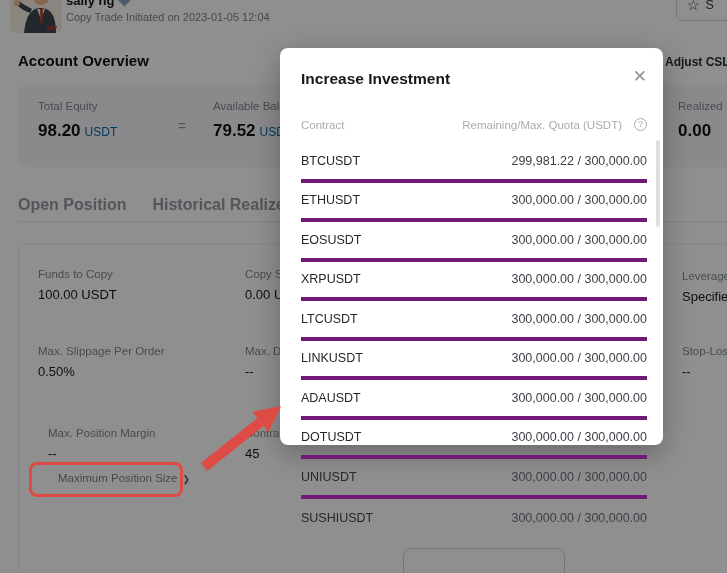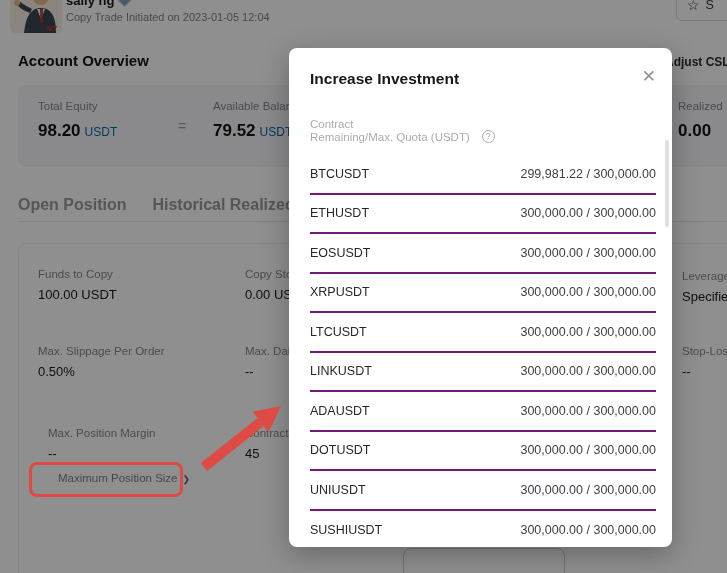--- a/index.html
+++ b/index.html
@@ -41,28 +41,28 @@
   .field .val { margin-top:7px; font-size:13px; font-weight:normal; color:#17181a; }
   .mps-link { position:absolute; left:38px; top:472px; font-size:11.5px; color:#7d8187; white-space:nowrap; cursor:pointer;margin-left:20px; }
   .mps-link .chev { font-size:9px; margin-left:5px; color:#5d6167; }
 
   .hidden-btn { position:absolute; left:403px; top:548px; width:162px; height:40px; background:#fff; border:1px solid #cfcfcf; border-radius:8px; }
 
   
   .overlay { position:absolute; inset:0; z-index:10; background:rgba(0,0,0,0.44); }
 
   
-  .modal { position:absolute; left:289px; top:48px; width:383px; height:499px; z-index:20; background:#fff; border-radius:8px; box-shadow:0 8px 28px rgba(0,0,0,0.28); }
+  .modal { position:absolute; left:280px; top:48px; width:383px; height:397px; z-index:20; background:#fff; border-radius:8px; box-shadow:0 8px 28px rgba(0,0,0,0.28); }
   .modal-title { padding:22px 16px 0 21px; font-size:15.5px; font-weight:bold; color:#17181a; }
   .modal-close { position:absolute; top:20px; right:16px; font-size:17px; color:#8f9399; line-height:1; cursor:pointer; }
-  .modal-cols { display:flex; justify-content:space-between; padding:30px 16px 0 21px; font-size:11.5px; color:#a8acb2;flex-direction:column; }
+  .modal-cols { display:flex; justify-content:space-between; align-items:center; padding:30px 16px 0 21px; font-size:11.5px; color:#a8acb2; }
   .quota-head { display:flex; align-items:center; gap:12px; }
   .q-icon { width:13px; height:13px; border:1px solid #a8acb2; border-radius:50%; font-size:9px; line-height:11px; text-align:center; color:#a8acb2; display:inline-block; }
   .m-list { margin-top:12px; }
-  .m-row { display:flex; justify-content:space-between; align-items:center; height:39.5px; margin:0 16px 0 21px; border-bottom:2px solid #701a75; }
+  .m-row { display:flex; justify-content:space-between; align-items:center; height:39.5px; margin:0 16px 0 21px; border-bottom:4px solid #701a75; }
   .m-row:last-child { border-bottom:none; }
   .m-contract { font-size:12.5px; color:#24272c; }
   .m-quota { font-size:12.5px; color:#3b3f46; }
   .m-scrollbar { position:absolute; right:3px; top:92px; width:4px; height:87px; background:#dddfe2; border-radius:2px; }
 
   
   .anno-box { position:absolute; left:29px; top:462px; width:154px; height:35px; border:3px solid #dd4b44; border-radius:8px; z-index:30; }
   .anno-arrow { position:absolute; left:0; top:0; z-index:30; pointer-events:none; }
 </style>
 </head>

